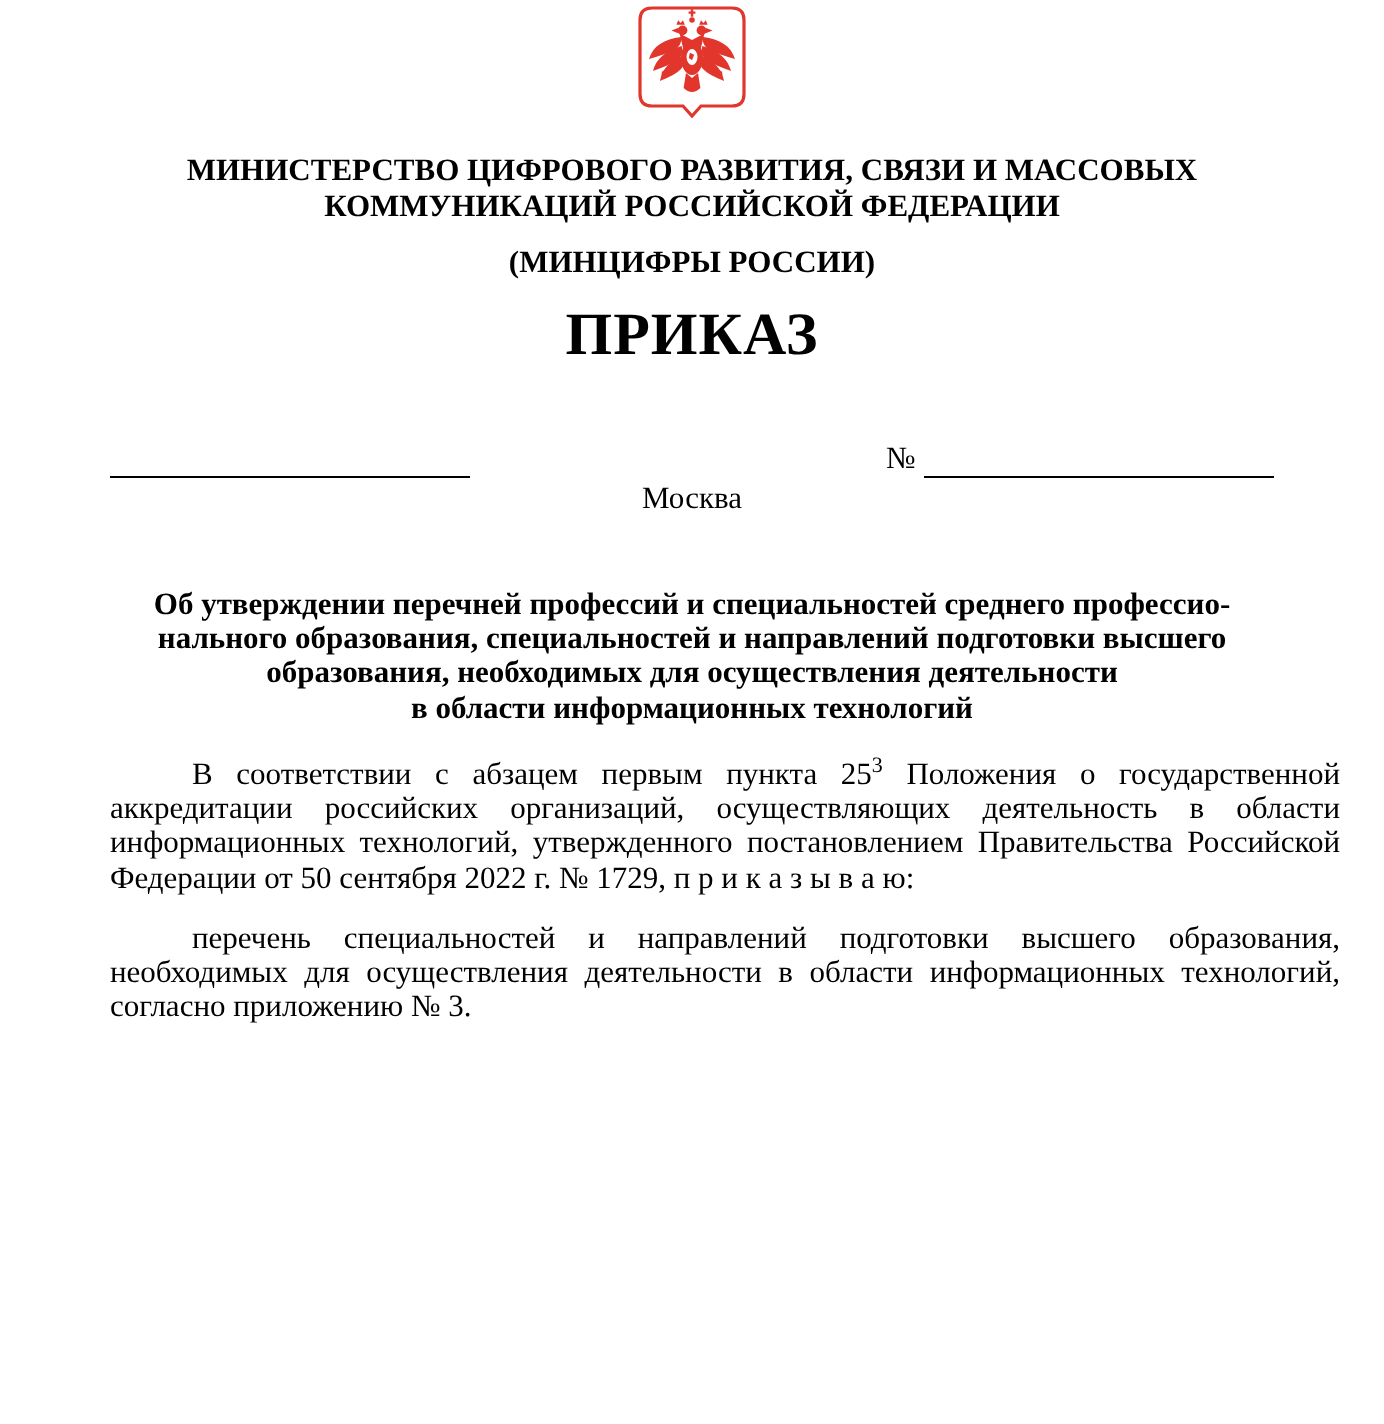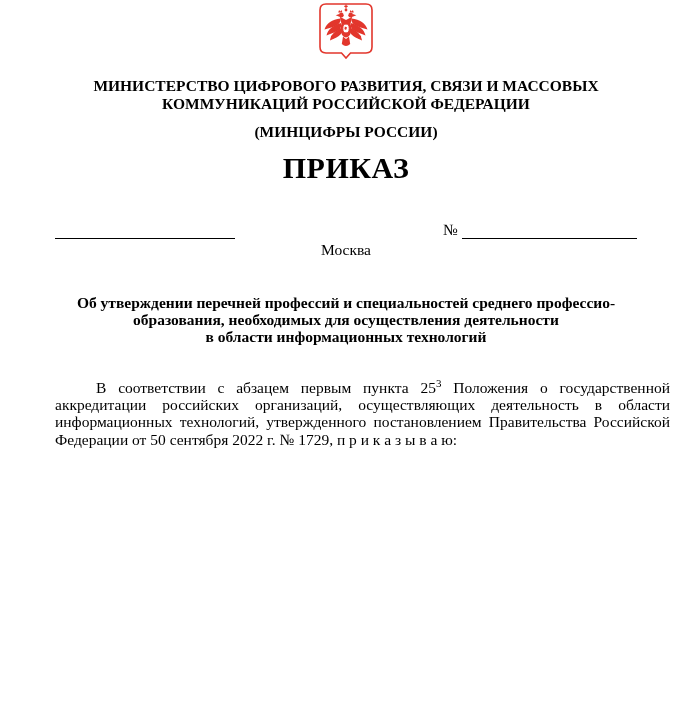--- a/index.html
+++ b/index.html
@@ -118,26 +118,28 @@
   <div class="date-row">
     <span class="date-blank"></span>
     <span class="number-sign">№</span>
     <span class="number-blank"></span>
   </div>
 
   <div class="city">Москва</div>
 
   <div class="subject">
     <div>Об утверждении перечней профессий и специальностей среднего профессио-</div>
+    <div>нального образования, специальностей и направлений подготовки высшего</div>
     <div>образования, необходимых для осуществления деятельности</div>
     <div>в области информационных технологий</div>
   </div>
 
   <div class="body-text">
     <p class="first"><span>В соответствии с абзацем первым пункта 25</span><sup>3</sup><span> Положения о государственной аккредитации российских организаций, осуществляющих деятельность в области информационных технологий, утвержденного постановлением Правительства Российской Федерации от 50 сентября 2022 г. № 1729, п р и к а з ы в а ю:</span></p>
+    <p>перечень специальностей и направлений подготовки высшего образования, необходимых для осуществления деятельности в области информационных технологий, согласно приложению № 3.</p>
   </div>
 
   <div class="signature">
     <span class="sig-position">Министр</span>
     <span class="sig-name">М.И. Шадаев</span>
   </div>
 
 </div>
 
 </body></html>

